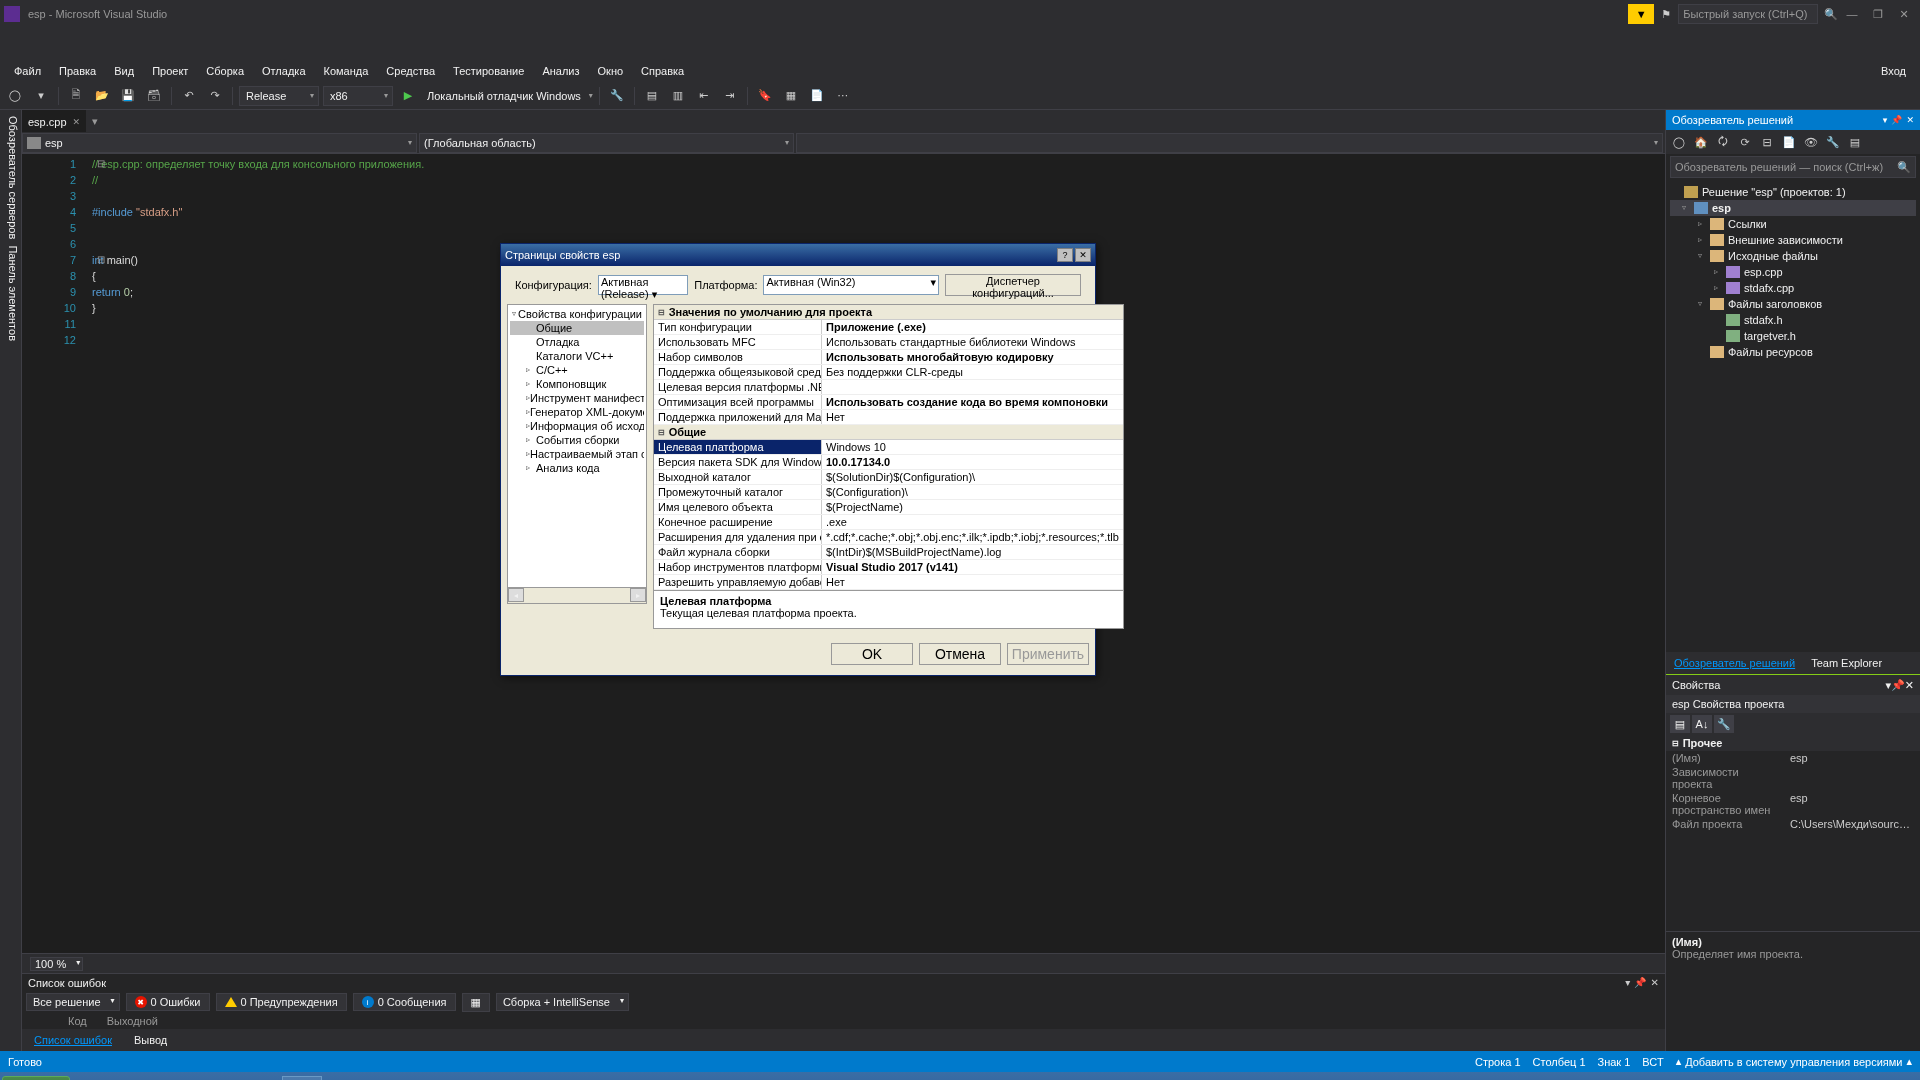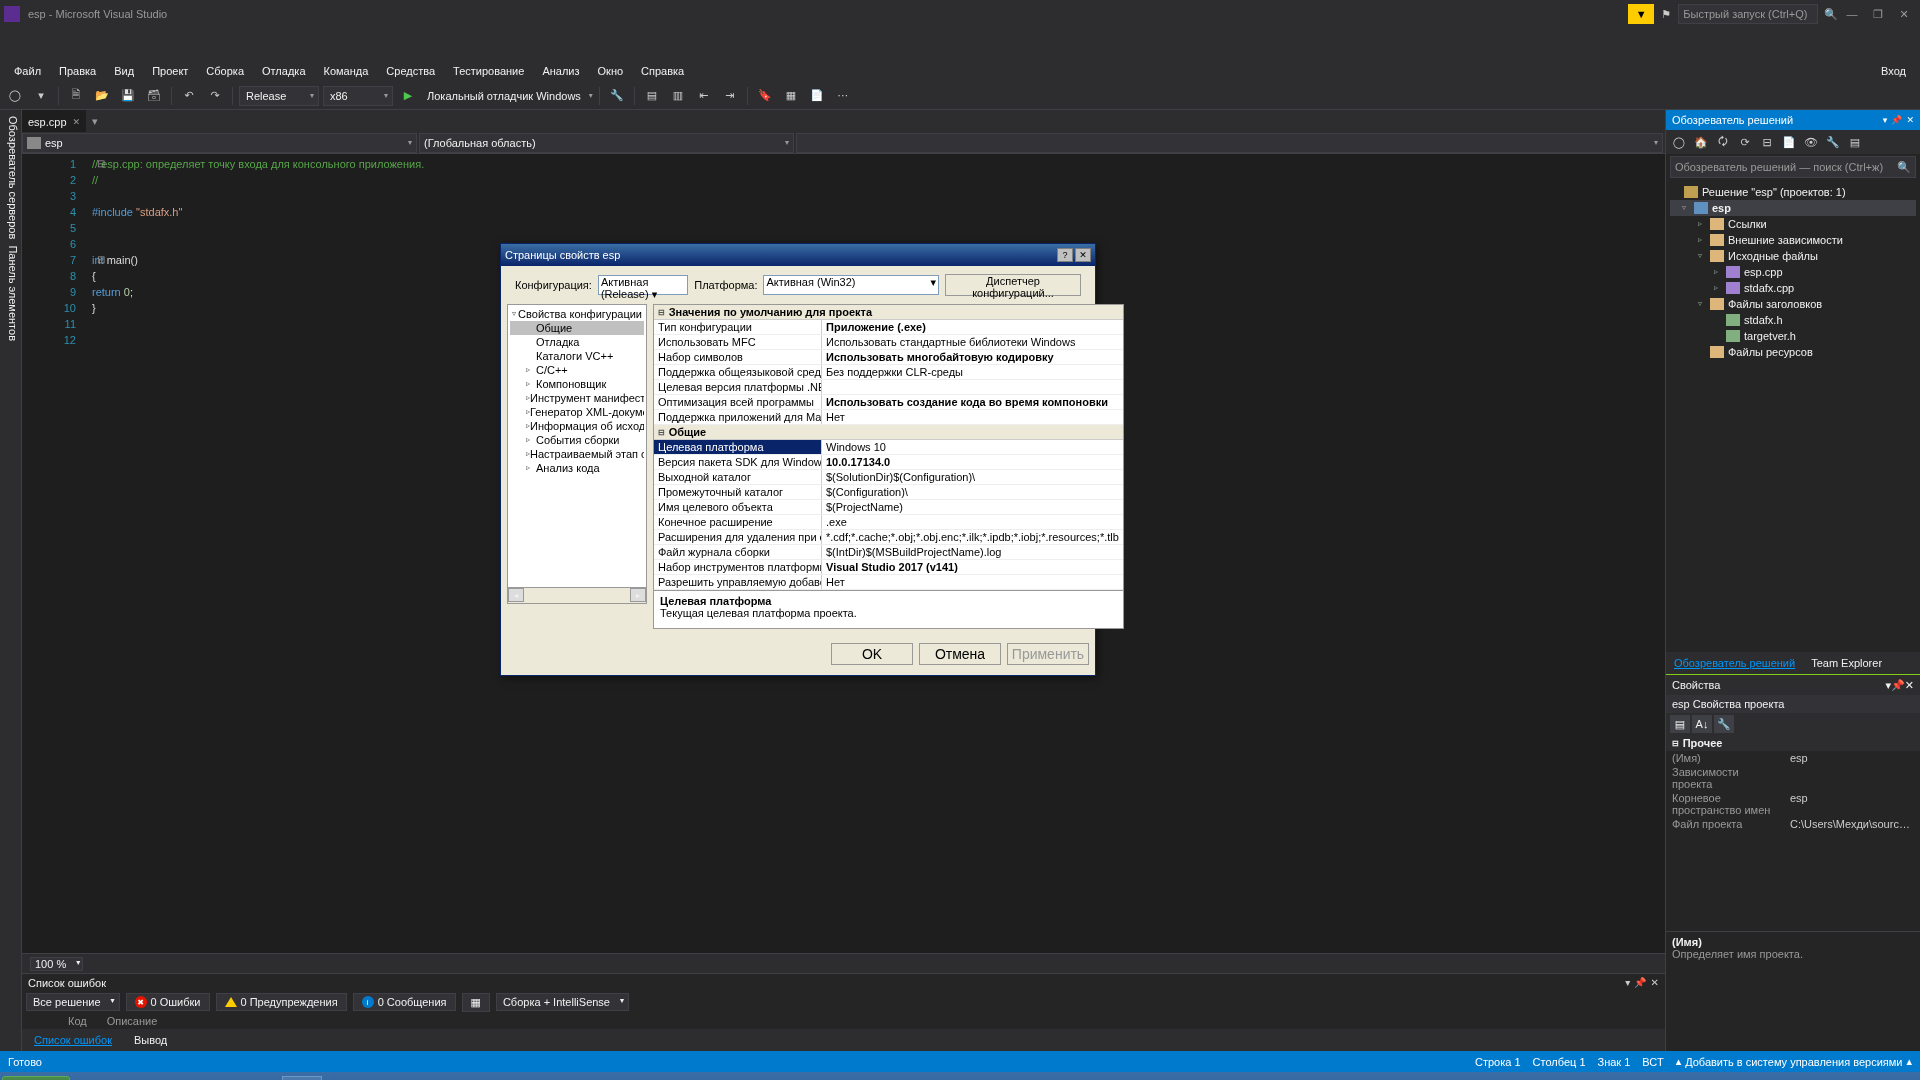--- a/index.html
+++ b/index.html
@@ -269,21 +269,21 @@
         <span class="pill">
             <span class="blue-c">i</span>
             <span>0 Сообщения</span>
           </span>
         <span class="pill">▦</span>
         <span class="combo">Сборка + IntelliSense</span>
       </div>
       <div class="cols">
           <span style="width:20px"></span>
           <span>Код</span>
-          <span>Описание</span>
+          <span>Выходной</span>
         </div>
     </div>
     <div class="bottom-tabs">
       <span class="bt active">Список ошибок</span>
       <span class="bt">Вывод</span>
     </div>
   </div>
 
   <div class="right-panel">
     <div class="panel-hdr">

